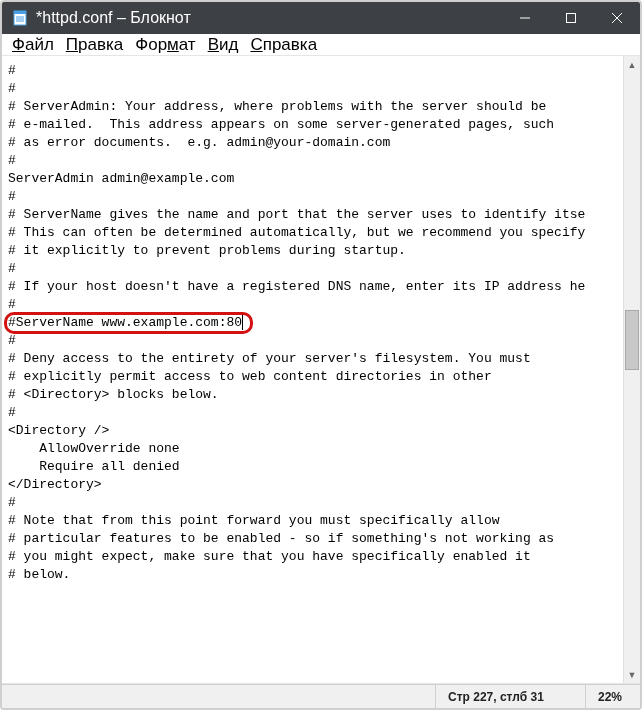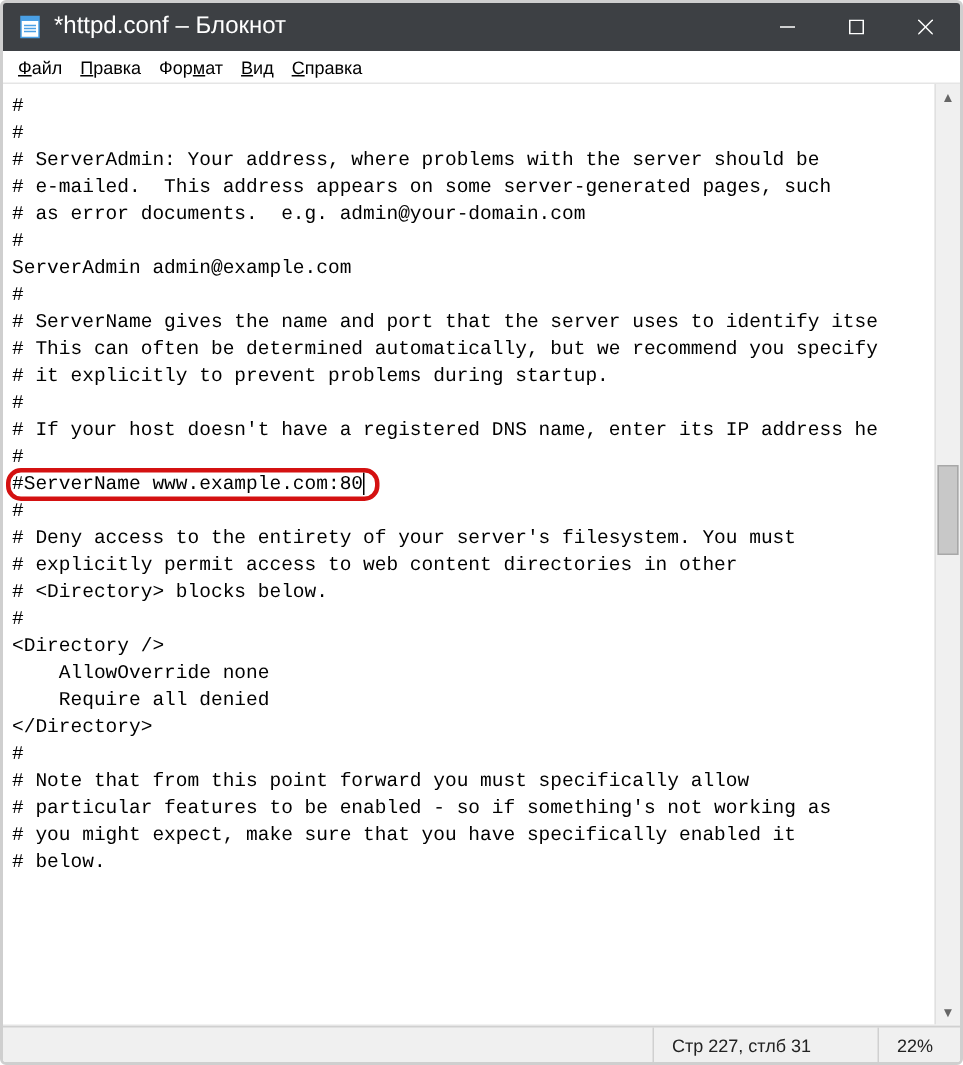--- a/index.html
+++ b/index.html
@@ -41,21 +41,21 @@
   }
   .titlebar .btn svg { stroke:#fff; }
 
   .menubar {
     height: 22px;
     background: #fff;
     border-bottom: 1px solid #e5e5e5;
     display:flex;
     align-items:center;
     padding: 0 4px;
-    font-size: 12px;
+    font-size: 17px;
   }
   .menubar .menuitem {
     padding: 2px 6px;
     cursor:default;
   }
   .menubar .menuitem .u { text-decoration: underline; }
 
   .editor-wrap {
     position: relative;
     height: calc(100% - 32px - 22px - 24px);
@@ -126,20 +126,21 @@
     border:1px solid #a8a8a8;
   }
 
   .statusbar {
     height:24px;
     background:#f0f0f0;
     border-top:1px solid #d0d0d0;
     display:flex;
     font-size:12px;
     align-items:stretch;
+    font-weight:bold;
   }
   .statusbar .cell {
     border-left:1px solid #d0d0d0;
     padding: 3px 12px;
     display:flex;
     align-items:center;
     white-space:nowrap;
     color:#222;
   }
   .statusbar .spacer { flex:1; border-left:none; }

